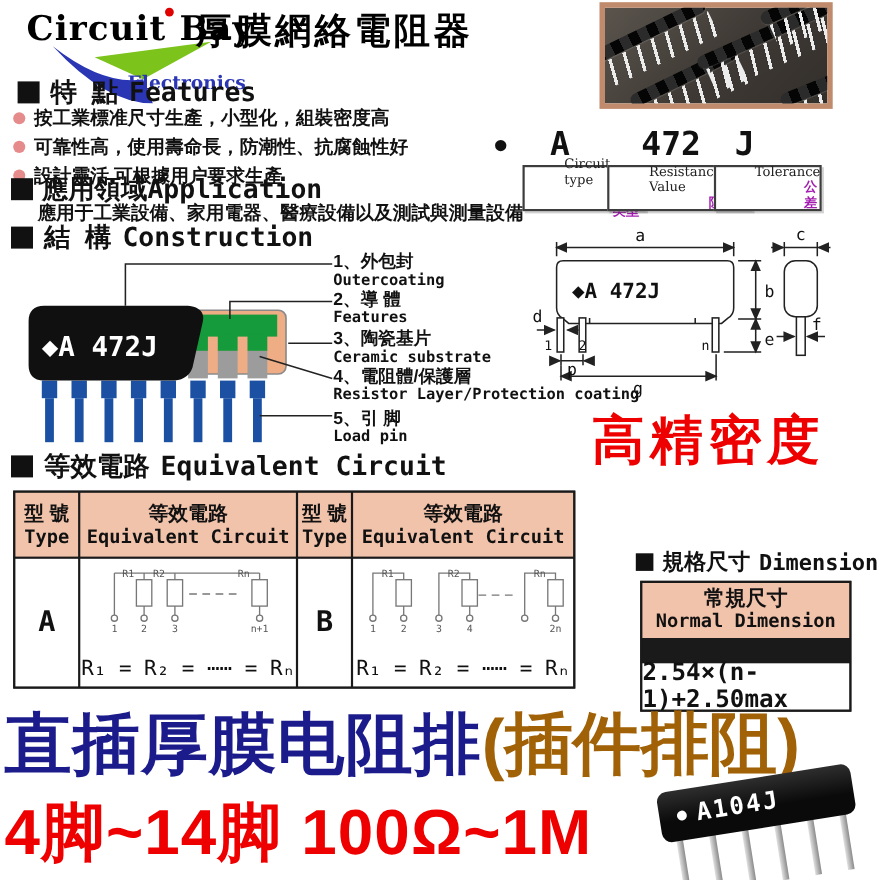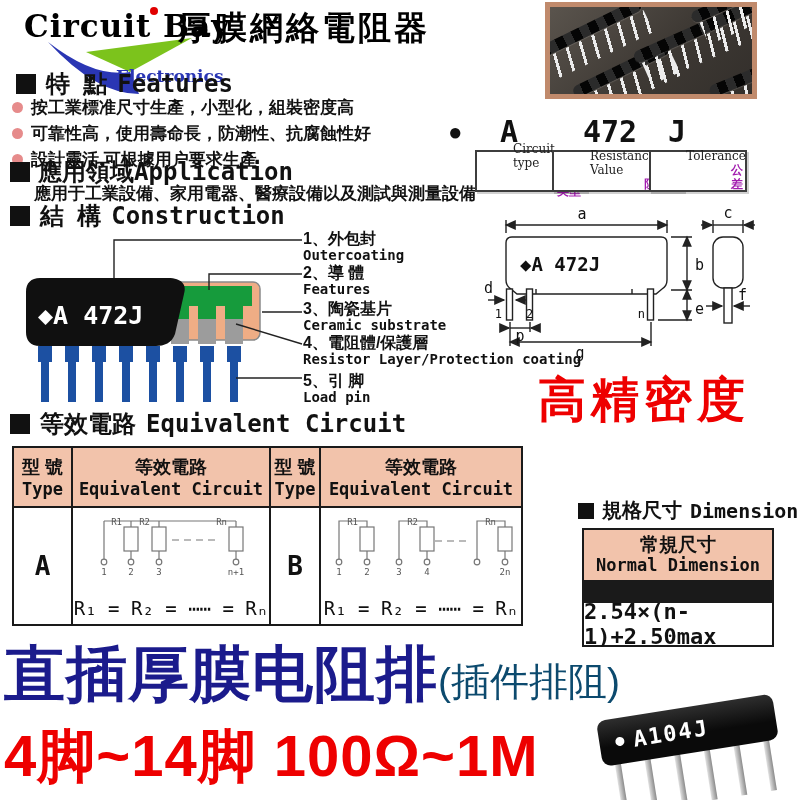--- a/index.html
+++ b/index.html
@@ -68,21 +68,21 @@
             display:grid;grid-template-rows:50px 42px;grid-gap:2px;gap:23px;}
   .dimtable .hd{background:#f2c3ab;display:flex;flex-direction:column;align-items:center;justify-content:center;line-height:1.1;}
   .dimtable .hd .zh{font-size:19px;font-weight:bold;}
   .dimtable .hd .en{font-size:17px;font-weight:bold;font-family:"DejaVu Sans Mono","Liberation Mono",monospace;}
   .dimtable .bd{background:#fff;display:flex;align-items:center;justify-content:center;}
   .dimtable .bd span{font-size:22px;font-weight:bold;font-family:"DejaVu Sans Mono","Liberation Mono",monospace;}
 
   
   .foot1{left:4px;top:634px;white-space:nowrap;}
   .foot1 .blue{font-size:61px;font-weight:900;color:#1b1b8c;letter-spacing:1px;margin-top:28px;}
-  .foot1 .green{font-size:39px;font-weight:400;color:#0c4a6e;}
+  .foot1 .green{font-size:62px;font-weight:700;color:#a16207;}
   .foot2{left:4px;top:718px;font-size:58px;font-weight:900;color:#ee0000;white-space:nowrap;letter-spacing:1px;}
 
   .bigres{left:596px;top:700px;width:204px;height:100px;}
   .bigres-inner{position:absolute;left:6px;top:6px;width:190px;height:92px;transform:rotate(-9deg);}
   .bigres-body{position:absolute;left:0;top:0;width:178px;height:46px;background:linear-gradient(#2e2e2e,#0a0a0a 60%);border-radius:9px;z-index:2;
                display:flex;align-items:center;}
   .bigres-dot{width:9px;height:9px;border-radius:50%;background:#fff;margin-left:16px;}
   .bigres-label{color:#fff;font-size:22px;font-weight:bold;letter-spacing:2px;margin-left:9px;font-family:"DejaVu Sans Mono","Liberation Mono",monospace;}
   .bigres-pins{position:absolute;left:12px;top:40px;width:156px;height:56px;display:flex;justify-content:space-between;z-index:1;}
   .bigres-pin{width:6px;height:56px;background:linear-gradient(90deg,#e2e2e2,#8a8a8a);}

